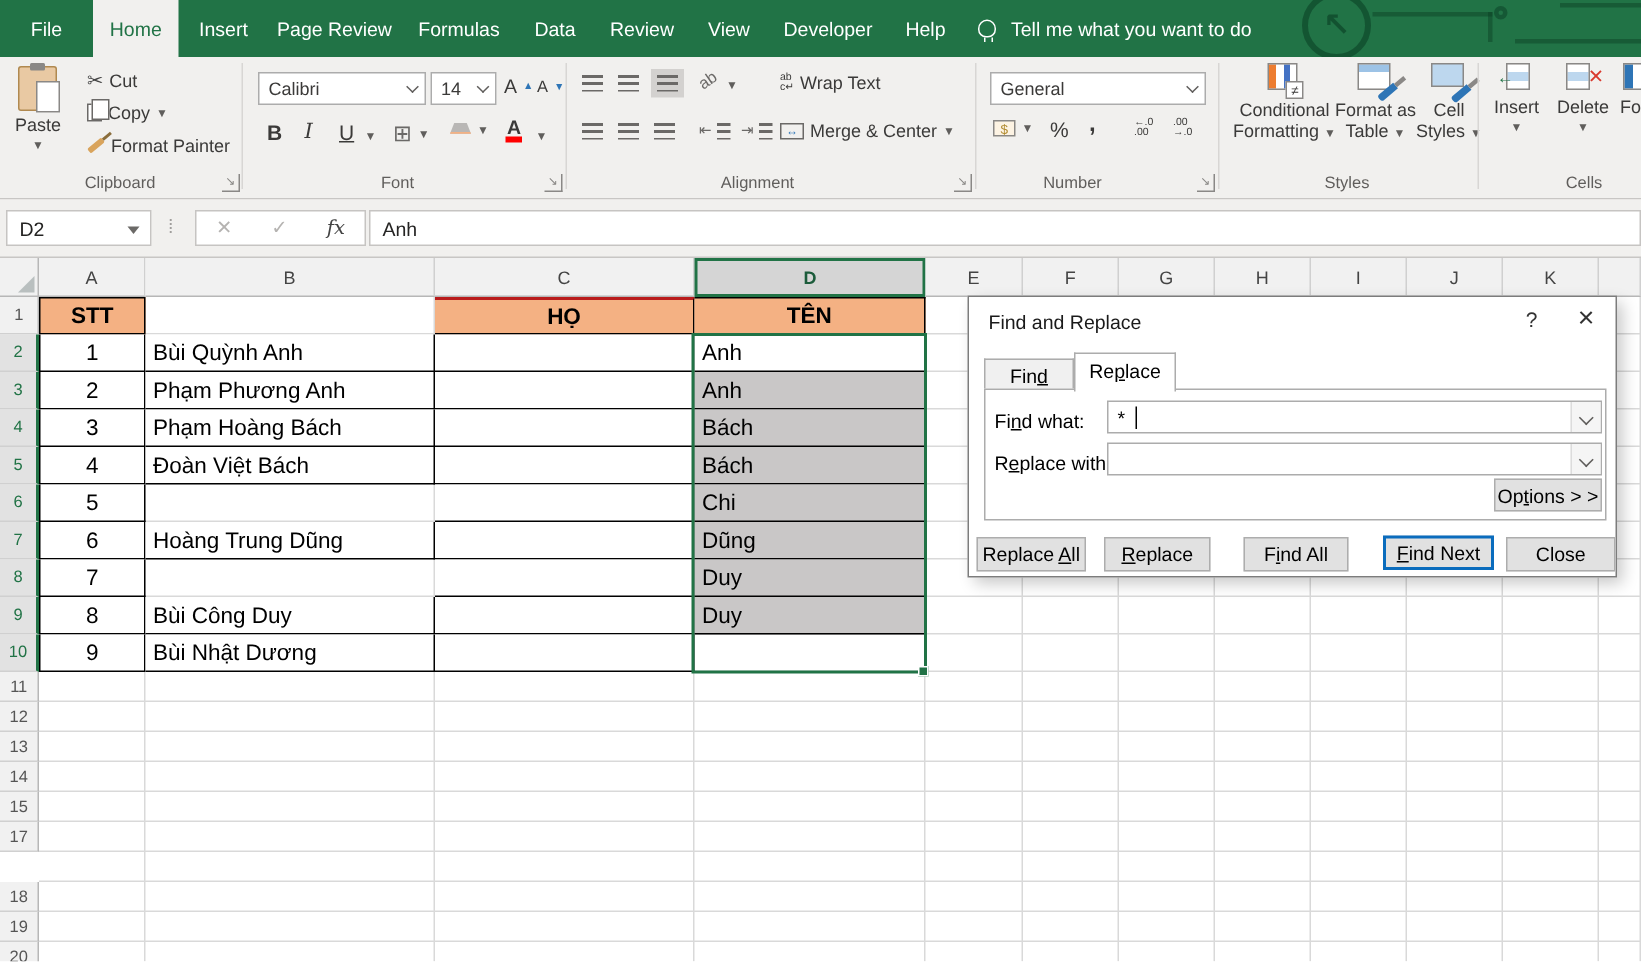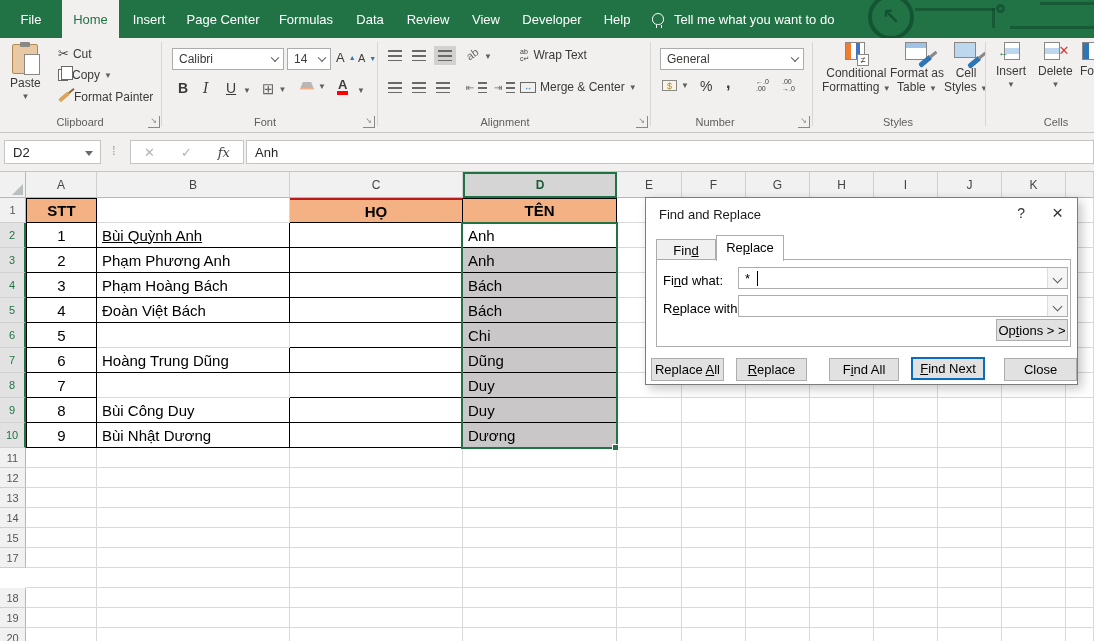--- a/index.html
+++ b/index.html
@@ -80,35 +80,35 @@
   .dtab { position:absolute; font-size:13px; text-align:center; }
   .dtab.inactive { left:10px; top:41px; width:60px; height:21px; line-height:21px; border:1px solid #acacac; border-bottom:none; background:#f0f0f0; }
   .dtab.active { left:70px; top:37px; width:68px; height:26px; line-height:24px; border:1px solid #acacac; border-bottom:none; background:#fff; z-index:2; }
   .dlg-box { position:absolute; left:10px; top:61px; width:415px; height:88px; border:1px solid #acacac; background:#fff; }
   .dlg-lab { position:absolute; left:17px; }
   .dcombo { position:absolute; left:92px; width:330px; height:22px; background:#fff; border:1px solid #acacac; display:flex; align-items:center; padding-left:6px; font-size:13px; }
   .dcombo .drop { position:absolute; right:0; top:0; width:20px; height:100%; background:#f5f5f5; border-left:1px solid #dcdcdc; }
   .dcombo .drop:after { content:""; position:absolute; left:6px; top:7px; width:6px; height:6px; border-right:1.4px solid #5f5d5b; border-bottom:1.4px solid #5f5d5b; transform:rotate(45deg); }
   .caret { display:inline-block; width:1px; height:15px; background:#000; margin-left:7px; }
   .dbtn { position:absolute; height:23px; background:#e1e1e1; border:1px solid #adadad; font-size:13px; display:flex; align-items:center; justify-content:center; color:#000; }
-  .dbtn.default { border:2px solid #0a6cbd; }
+  .dbtn.default { border:2px solid #0a6cbd;margin-left:11px; }
   .key { text-decoration:underline; }
 
   .clip { overflow:hidden; }
 </style>
 </head>
 <body>
 
 <div id="app">
 
   <div class="tabbar">
     <div class="tab file" style="width:62px">File</div>
     <div class="tab active" style="width:57px">Home</div>
     <div class="tab" style="width:60px">Insert</div>
-    <div class="tab" style="width:88px">Page Center</div>
+    <div class="tab" style="width:88px">Page Review</div>
     <div class="tab" style="width:78px">Formulas</div>
     <div class="tab" style="width:50px">Data</div>
     <div class="tab" style="width:66px">Review</div>
     <div class="tab" style="width:50px">View</div>
     <div class="tab" style="width:82px">Developer</div>
     <div class="tab" style="width:48px">Help</div>
     <div class="tellme">
       <span class="bulb"></span>
       <span>Tell me what you want to do</span>
     </div>
@@ -332,21 +332,21 @@
       <div class="gl" style="left:26px;top:355px;width:1068px;height:1px"></div>
       <div class="gl" style="left:26px;top:375px;width:1068px;height:1px"></div>
       <div class="gl" style="left:26px;top:395px;width:1068px;height:1px"></div>
       <div class="gl" style="left:26px;top:415px;width:1068px;height:1px"></div>
       <div class="gl" style="left:26px;top:435px;width:1068px;height:1px"></div>
       <div class="gl" style="left:26px;top:455px;width:1068px;height:1px"></div>
       <div class="cell tcell hdr" style="left:26px;top:26px;width:71px;height:25px;border-top:1px solid #000;border-left:1px solid #000;">STT</div>
       <div class="cell tcell hdr" style="left:290px;top:26px;width:173px;height:25px;border-top:2px solid #b91c1c;">HỌ</div>
       <div class="cell tcell hdr" style="left:463px;top:26px;width:154px;height:25px;border-top:1px solid #000;">TÊN</div>
       <div class="cell tcell c-center" style="left:26px;top:51px;width:71px;height:25px;border-left:1px solid #000;">1</div>
-      <div class="cell tcell c-left" style="left:97px;top:51px;width:193px;height:25px;text-decoration:underline;">Bùi Quỳnh Anh</div>
+      <div class="cell tcell c-left" style="left:97px;top:51px;width:193px;height:25px;">Bùi Quỳnh Anh</div>
       <div class="cell tcell c-left" style="left:290px;top:51px;width:173px;height:25px;"></div>
       <div class="cell tcell c-left" style="left:463px;top:51px;width:154px;height:25px;">Anh</div>
       <div class="cell tcell c-center" style="left:26px;top:76px;width:71px;height:25px;border-left:1px solid #000;">2</div>
       <div class="cell tcell c-left" style="left:97px;top:76px;width:193px;height:25px;">Phạm Phương Anh</div>
       <div class="cell tcell c-left" style="left:290px;top:76px;width:173px;height:25px;"></div>
       <div class="cell tcell c-left" style="left:463px;top:76px;width:154px;height:25px;background:#c9c7c7;">Anh</div>
       <div class="cell tcell c-center" style="left:26px;top:101px;width:71px;height:25px;border-left:1px solid #000;">3</div>
       <div class="cell tcell c-left" style="left:97px;top:101px;width:193px;height:25px;">Phạm Hoàng Bách</div>
       <div class="cell tcell c-left" style="left:290px;top:101px;width:173px;height:25px;"></div>
       <div class="cell tcell c-left" style="left:463px;top:101px;width:154px;height:25px;background:#c9c7c7;">Bách</div>
@@ -364,21 +364,20 @@
       <div class="cell tcell c-center" style="left:26px;top:201px;width:71px;height:25px;border-left:1px solid #000;">7</div>
       <div class="cell tcell c-left" style="left:290px;top:201px;width:173px;height:25px;"></div>
       <div class="cell tcell c-left" style="left:463px;top:201px;width:154px;height:25px;background:#c9c7c7;">Duy</div>
       <div class="cell tcell c-center" style="left:26px;top:226px;width:71px;height:25px;border-left:1px solid #000;">8</div>
       <div class="cell tcell c-left" style="left:97px;top:226px;width:193px;height:25px;">Bùi Công Duy</div>
       <div class="cell tcell c-left" style="left:290px;top:226px;width:173px;height:25px;"></div>
       <div class="cell tcell c-left" style="left:463px;top:226px;width:154px;height:25px;background:#c9c7c7;">Duy</div>
       <div class="cell tcell c-center" style="left:26px;top:251px;width:71px;height:25px;border-left:1px solid #000;">9</div>
       <div class="cell tcell c-left" style="left:97px;top:251px;width:193px;height:25px;">Bùi Nhật Dương</div>
       <div class="cell tcell c-left" style="left:290px;top:251px;width:173px;height:25px;"></div>
-      <div class="cell tcell c-left" style="left:463px;top:251px;width:154px;height:25px;background:#c9c7c7;">Dương</div>
       <div class="selbox" style="left:461px;top:50px;width:157px;height:227px"></div>
       <div class="fillhandle" style="left:612px;top:272px"></div>
       <div class="colhdr" style="left:26px;width:71px">A</div>
       <div class="colhdr" style="left:97px;width:193px">B</div>
       <div class="colhdr" style="left:290px;width:173px">C</div>
       <div class="colhdr selcol" style="left:463px;width:154px">D</div>
       <div class="colhdr" style="left:617px;width:65px">E</div>
       <div class="colhdr" style="left:682px;width:64px">F</div>
       <div class="colhdr" style="left:746px;width:64px">G</div>
       <div class="colhdr" style="left:810px;width:64px">H</div>

